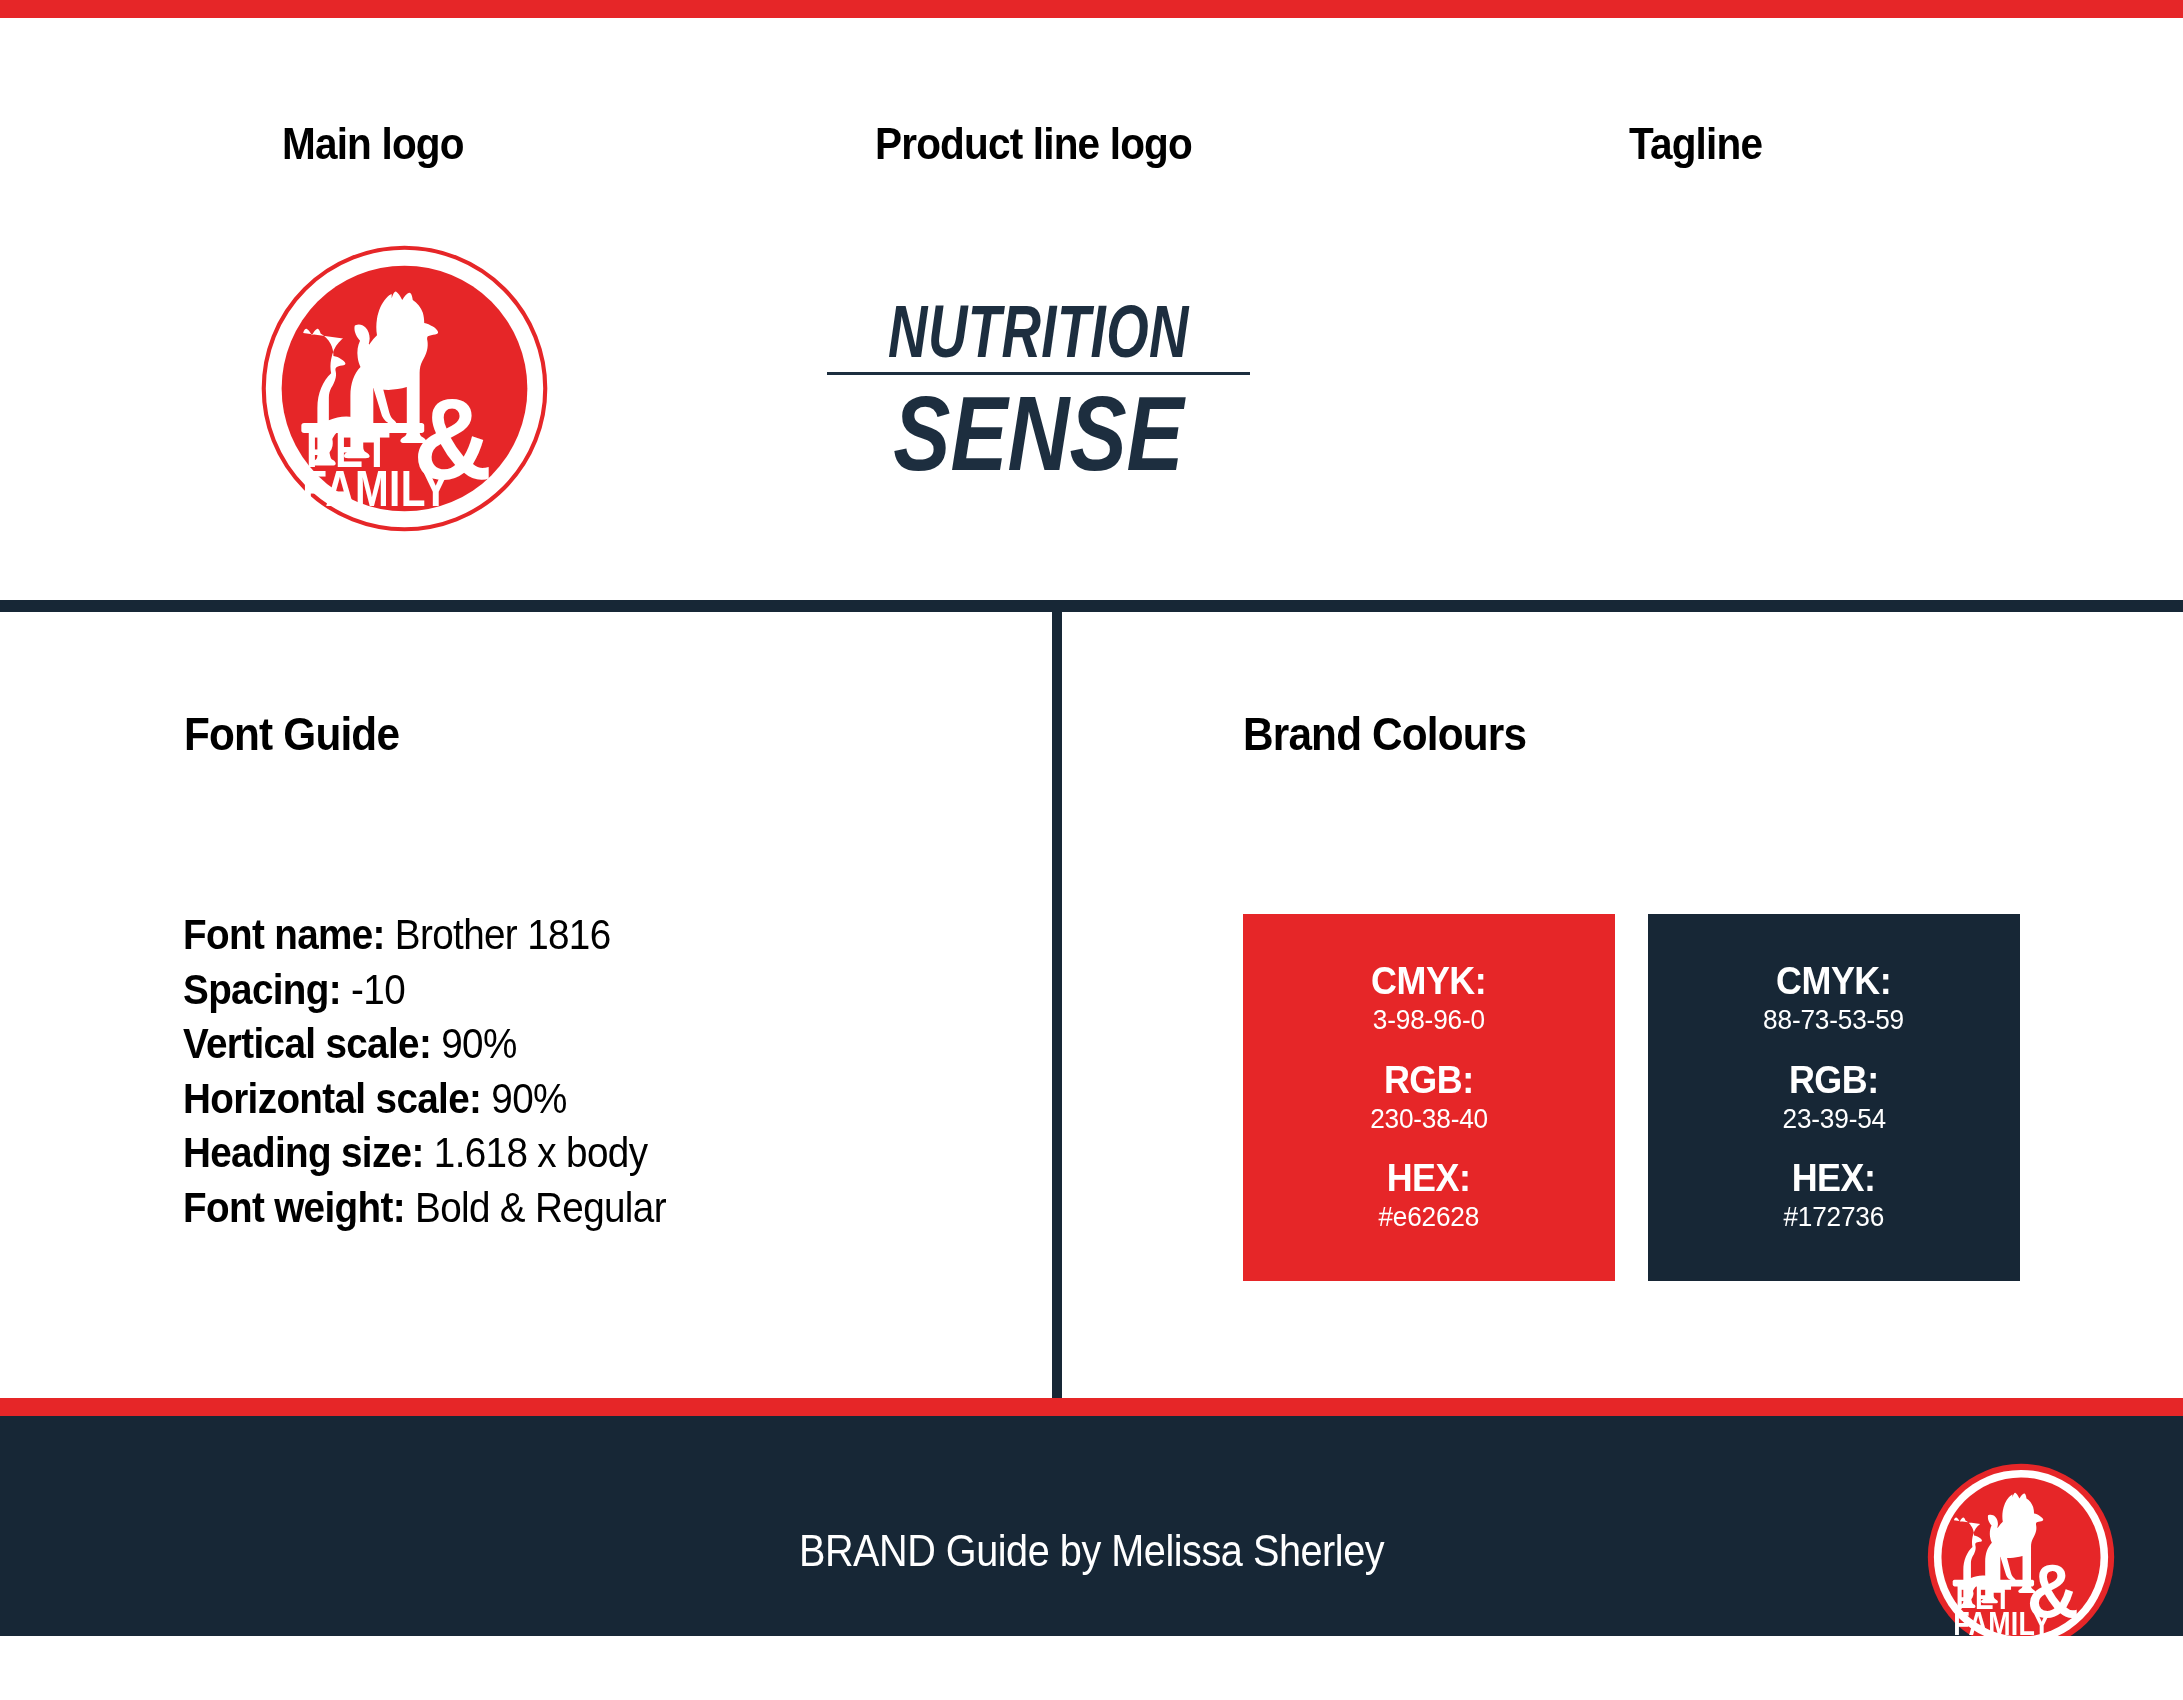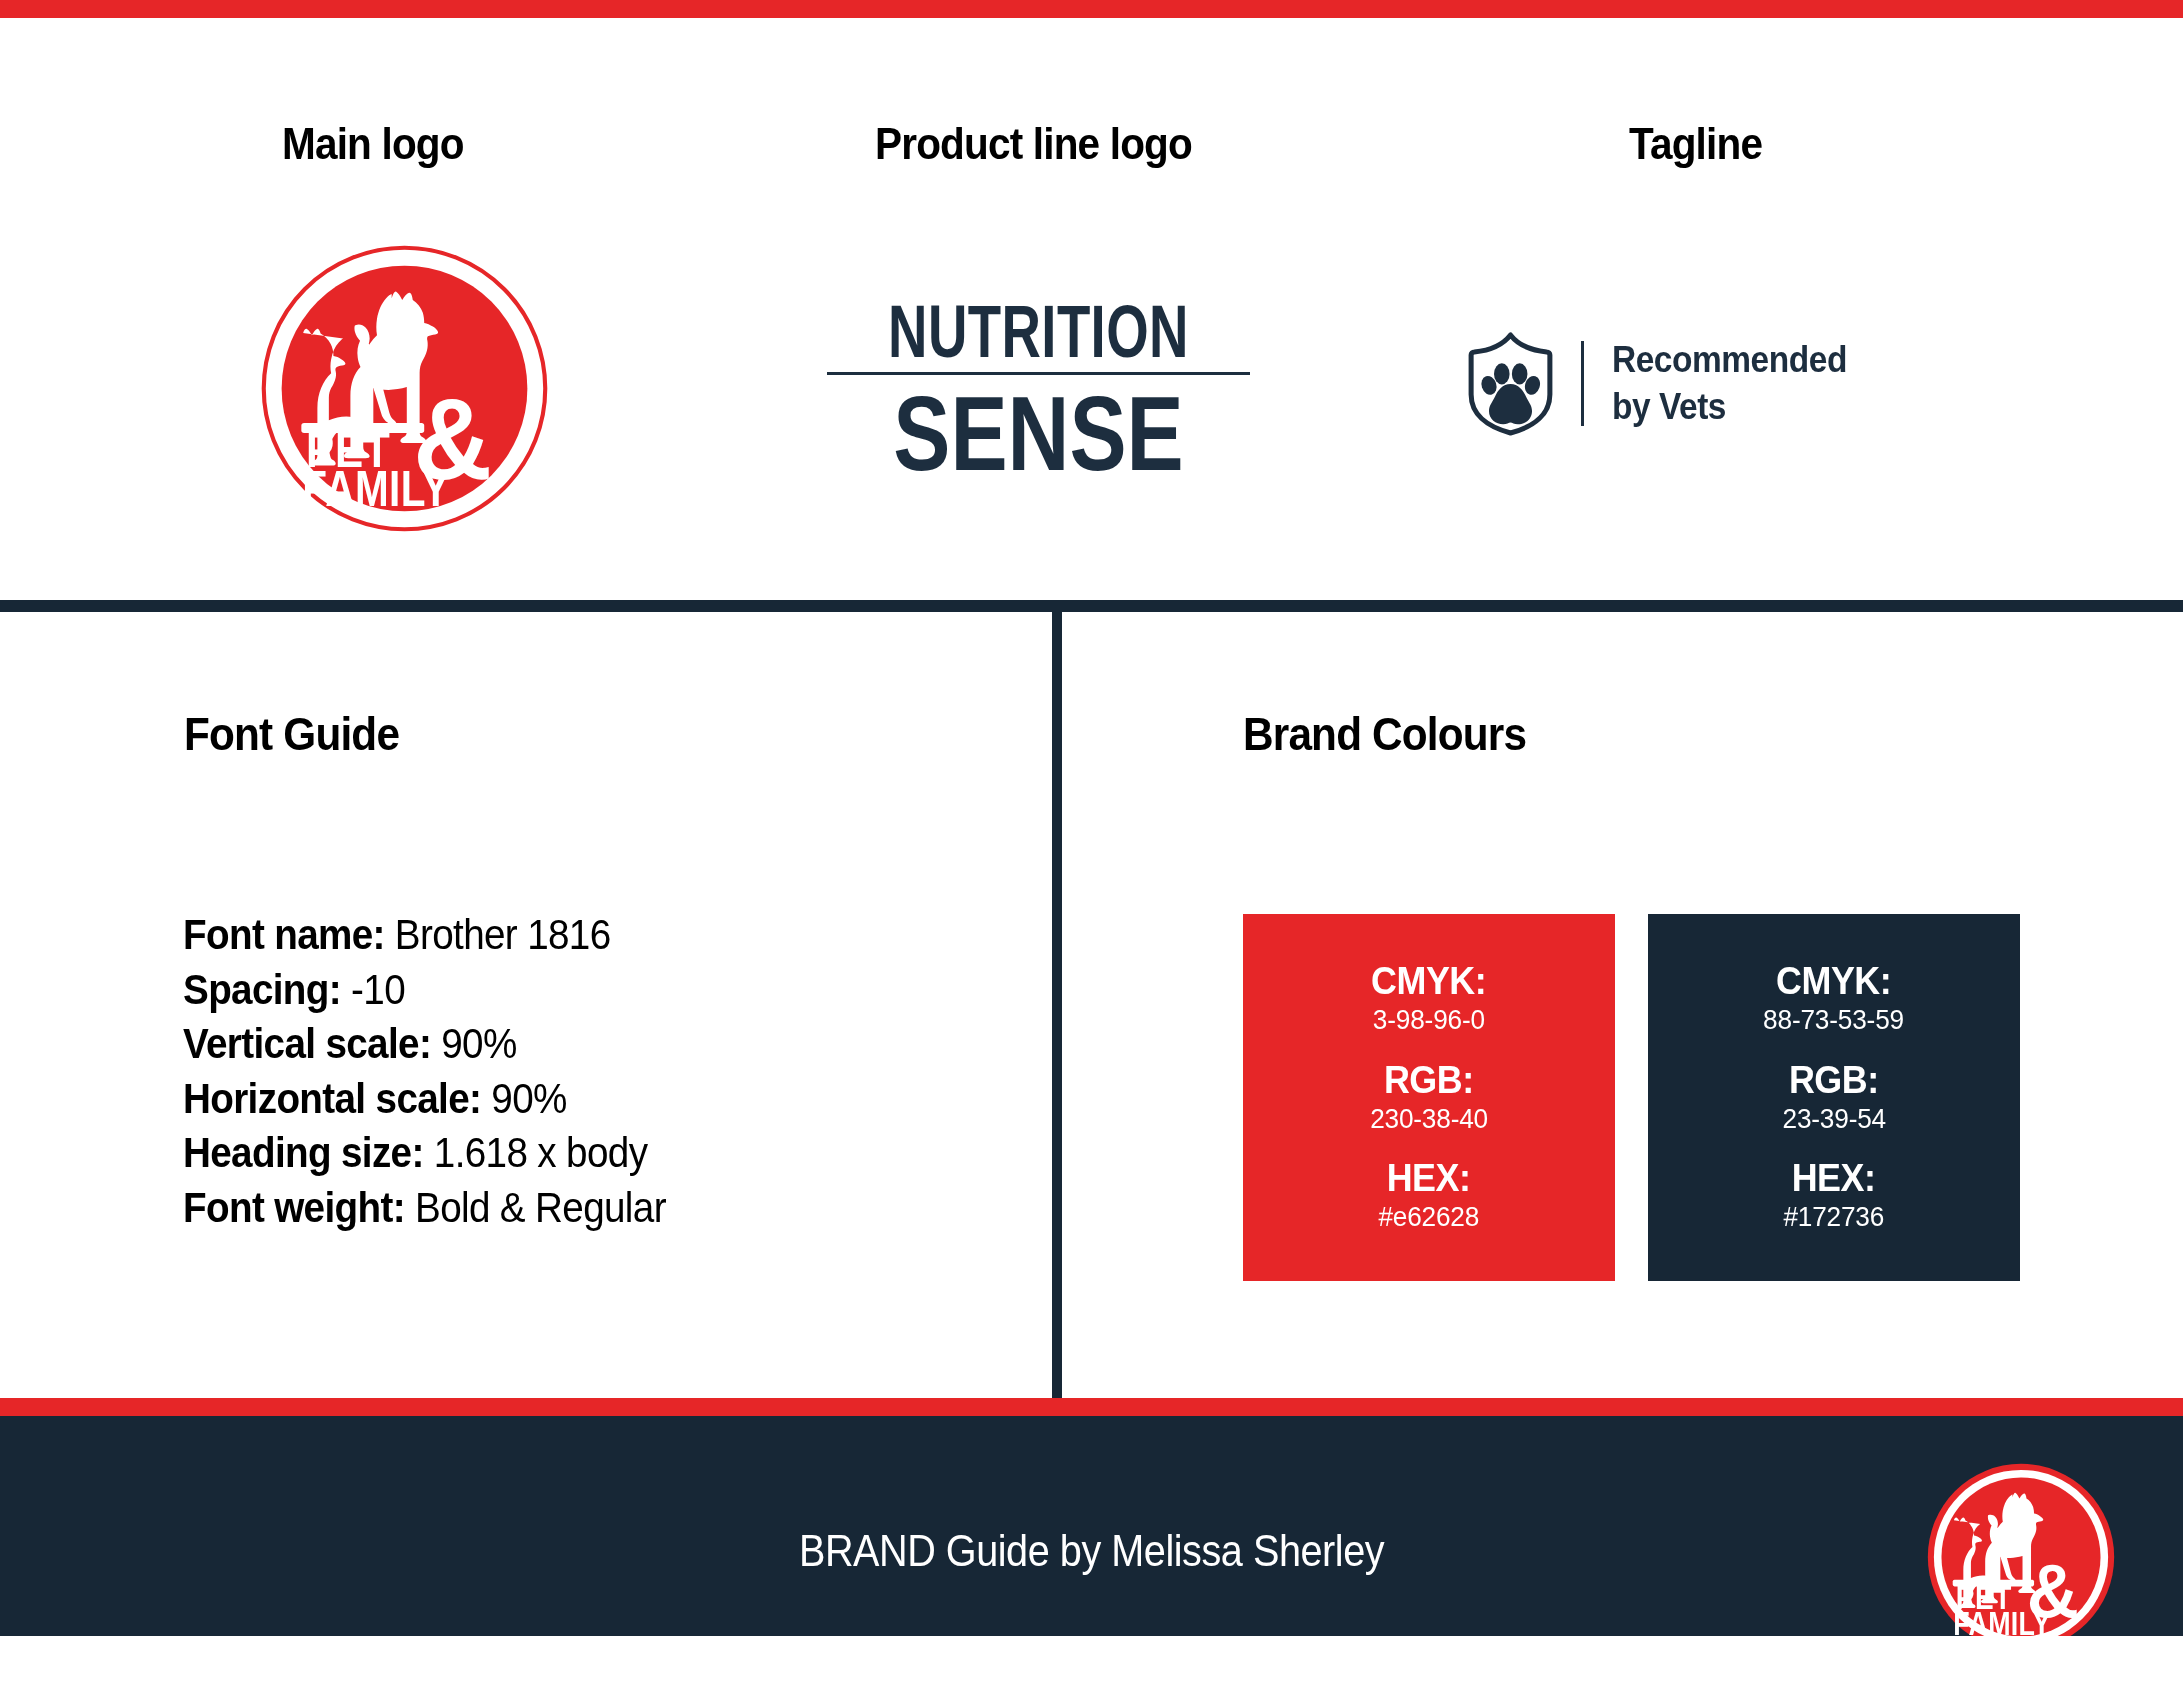--- a/index.html
+++ b/index.html
@@ -72,20 +72,21 @@
   }
   #main-logo { left: 261px; top: 245px; width: 287px; height: 287px; }
 
   
   #product-logo {
     position: absolute;
     left: 827px;
     top: 294px;
     width: 423px;
     text-align: center;
+    font-style: italic;
   }
   .nutrition-word {
     font-size: 70px;
     font-weight: bold;
     color: #1d2e3f;
     letter-spacing: 0.5px;
     transform: scaleX(0.78) scaleY(1.06);
     transform-origin: center top;
     line-height: 1.0;
     white-space: nowrap;
@@ -282,41 +283,20 @@
       </g>
     </svg>
   </div>
 
   <div id="product-logo">
     <div class="nutrition-word">NUTRITION</div>
     <div class="word-rule"></div>
     <div class="sense-word">SENSE</div>
   </div>
 
-  <div id="tagline-badge">
-    <svg id="shield-paw-icon" viewBox="0 0 190 228">
-      <path d="M95 8 C78 30 48 42 16 45 C12 45 9 48 9 52 L9 138
-               C9 180 42 208 95 222 C148 208 181 180 181 138 L181 52
-               C181 48 178 45 174 45 C142 42 112 30 95 8 Z" fill="none" stroke="#1d2e3f" stroke-width="11" stroke-linejoin="round"></path>
-      <g fill="#1d2e3f">
-        <ellipse cx="76" cy="93" rx="17" ry="23"></ellipse>
-        <ellipse cx="115" cy="93" rx="17" ry="23"></ellipse>
-        <ellipse cx="48" cy="118" rx="16" ry="21" transform="rotate(-18 48 118)"></ellipse>
-        <ellipse cx="143" cy="118" rx="16" ry="21" transform="rotate(18 143 118)"></ellipse>
-        <path d="M95 115 c17 0 28 14 34 28 c5 11 13 19 13 31 c0 18 -15 29 -31 29
-                 c-8 0 -12 -4 -16 -4 c-4 0 -8 4 -16 4 c-16 0 -31 -11 -31 -29
-                 c0 -12 8 -20 13 -31 c6 -14 17 -28 34 -28 z"></path>
-      </g>
-    </svg>
-    <div class="badge-sep"></div>
-    <div class="badge-text">
-      <div>Recommended</div>
-      <div>by Vets</div>
-    </div>
-  </div>
 
   <div class="h-divider"></div>
   <div class="v-divider"></div>
 
   <div class="section-heading" id="heading-font-guide">Font Guide</div>
 
   <div id="font-guide-list">
     <div class="fg-row">
       <span class="fg-label">Font name: </span>
       <span class="fg-value">Brother 1816</span>

